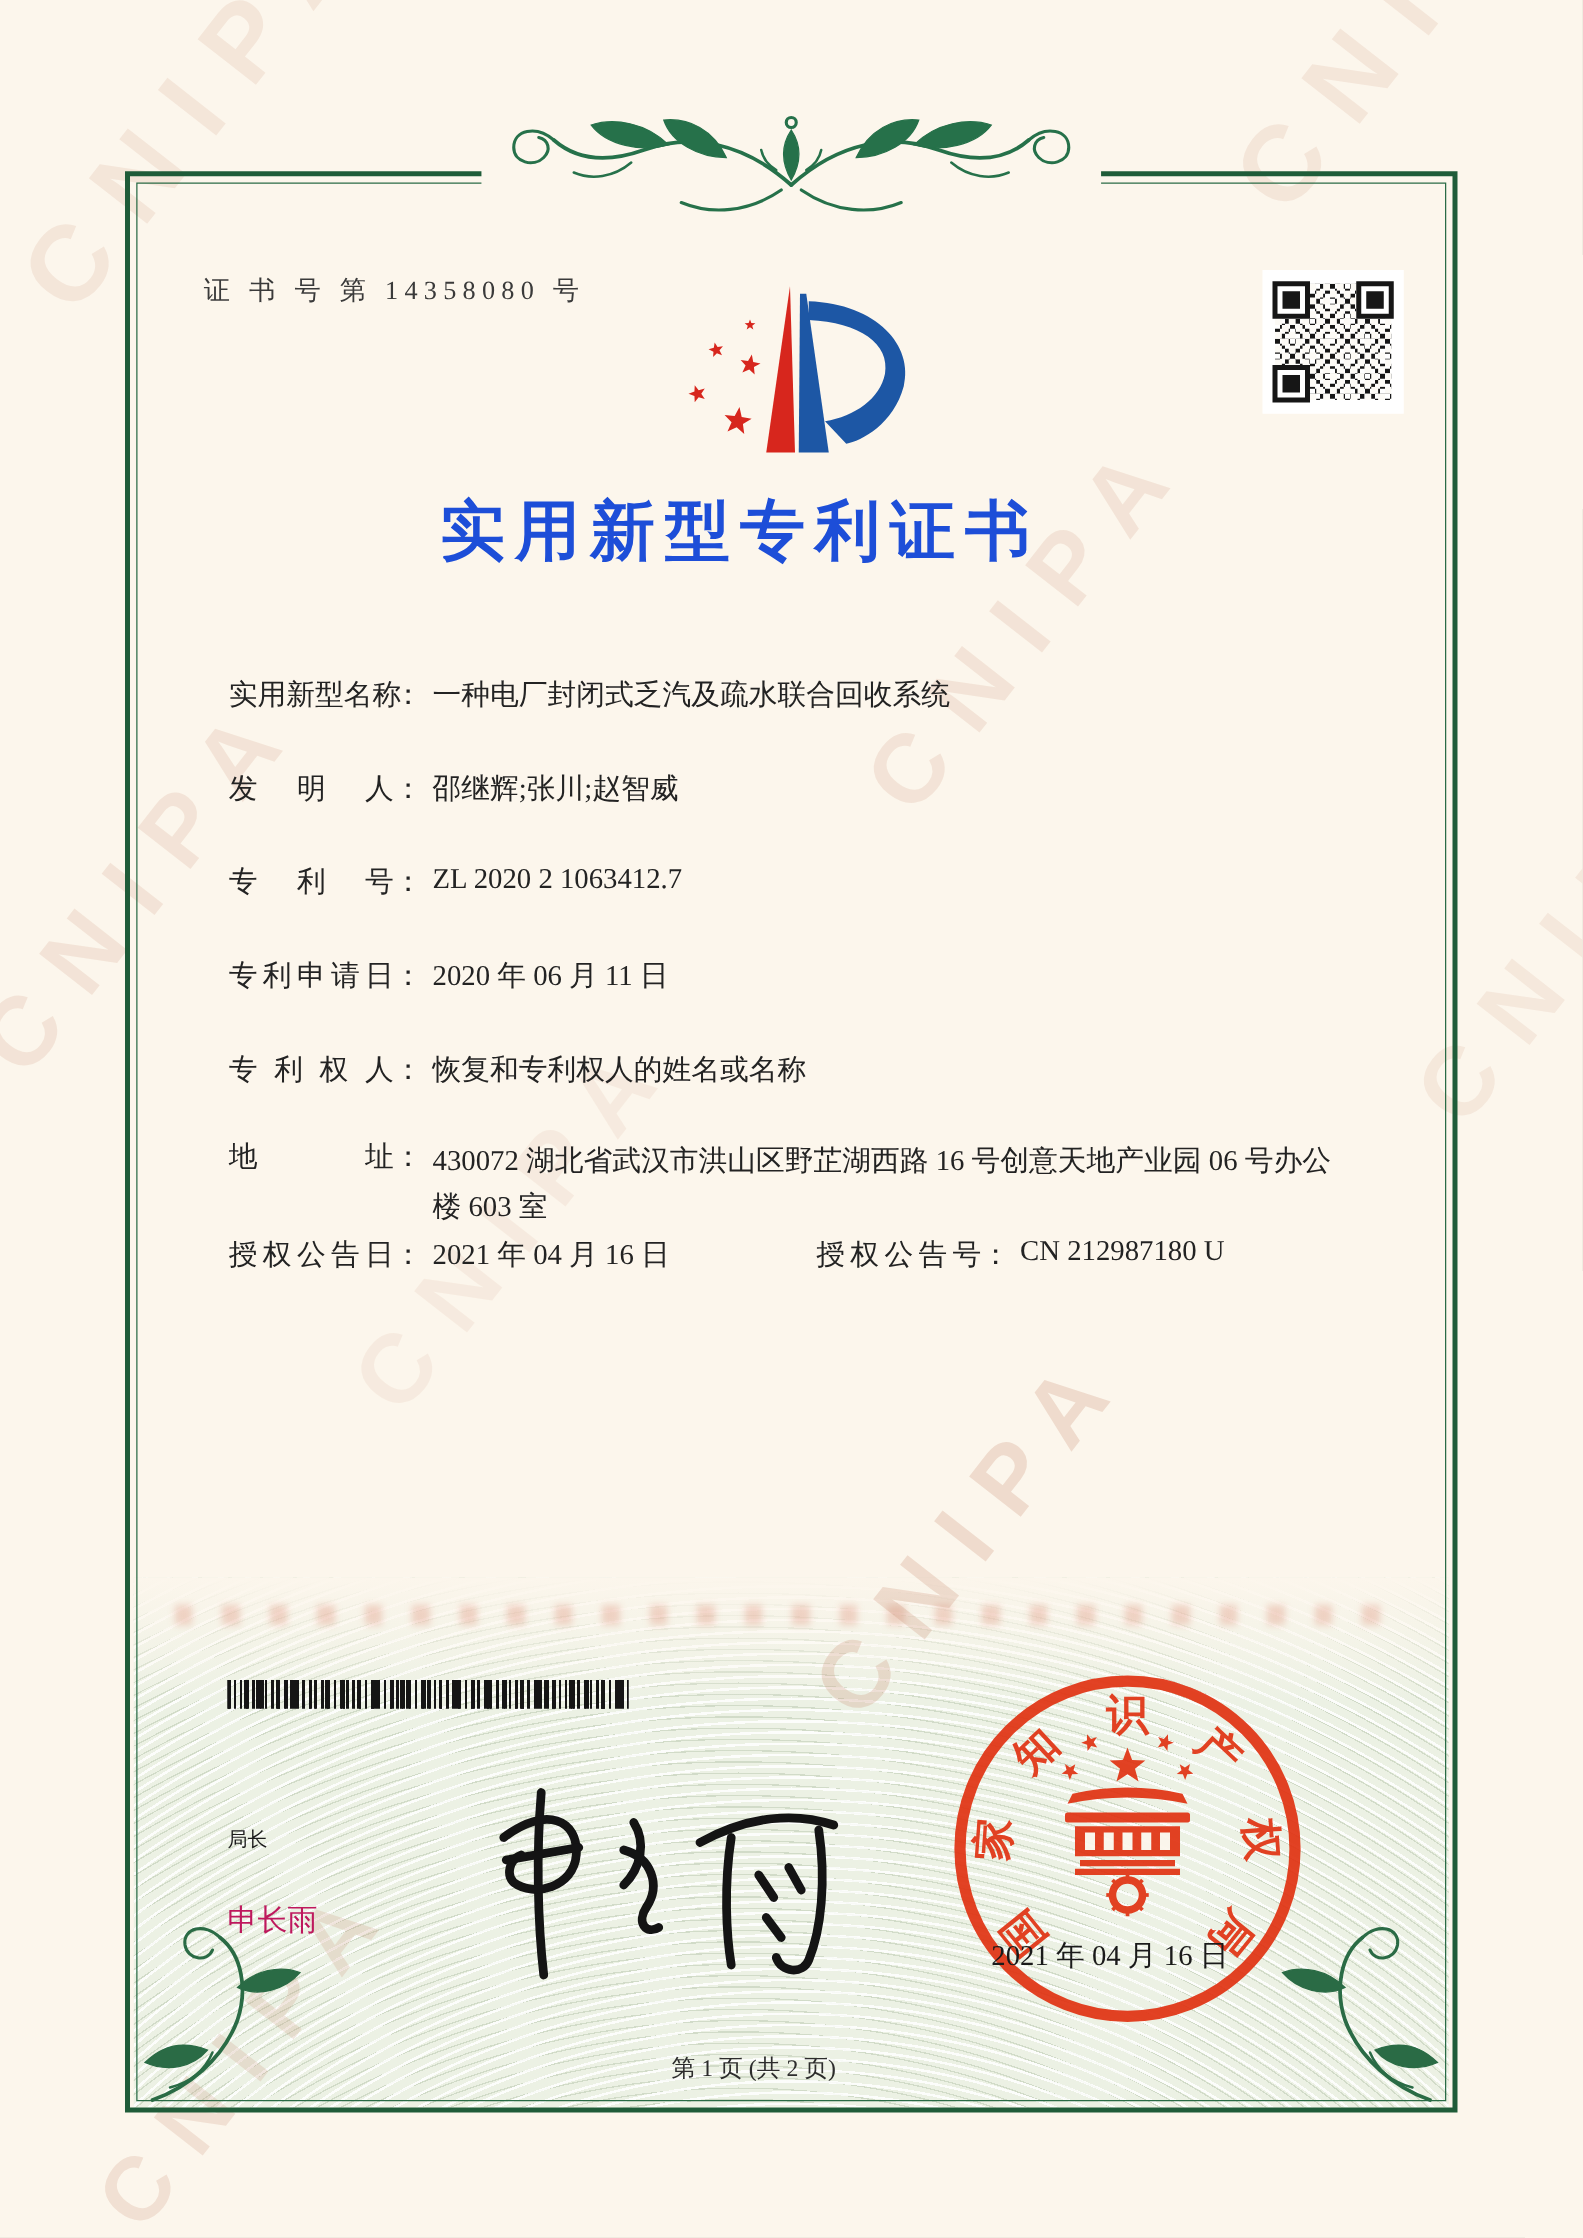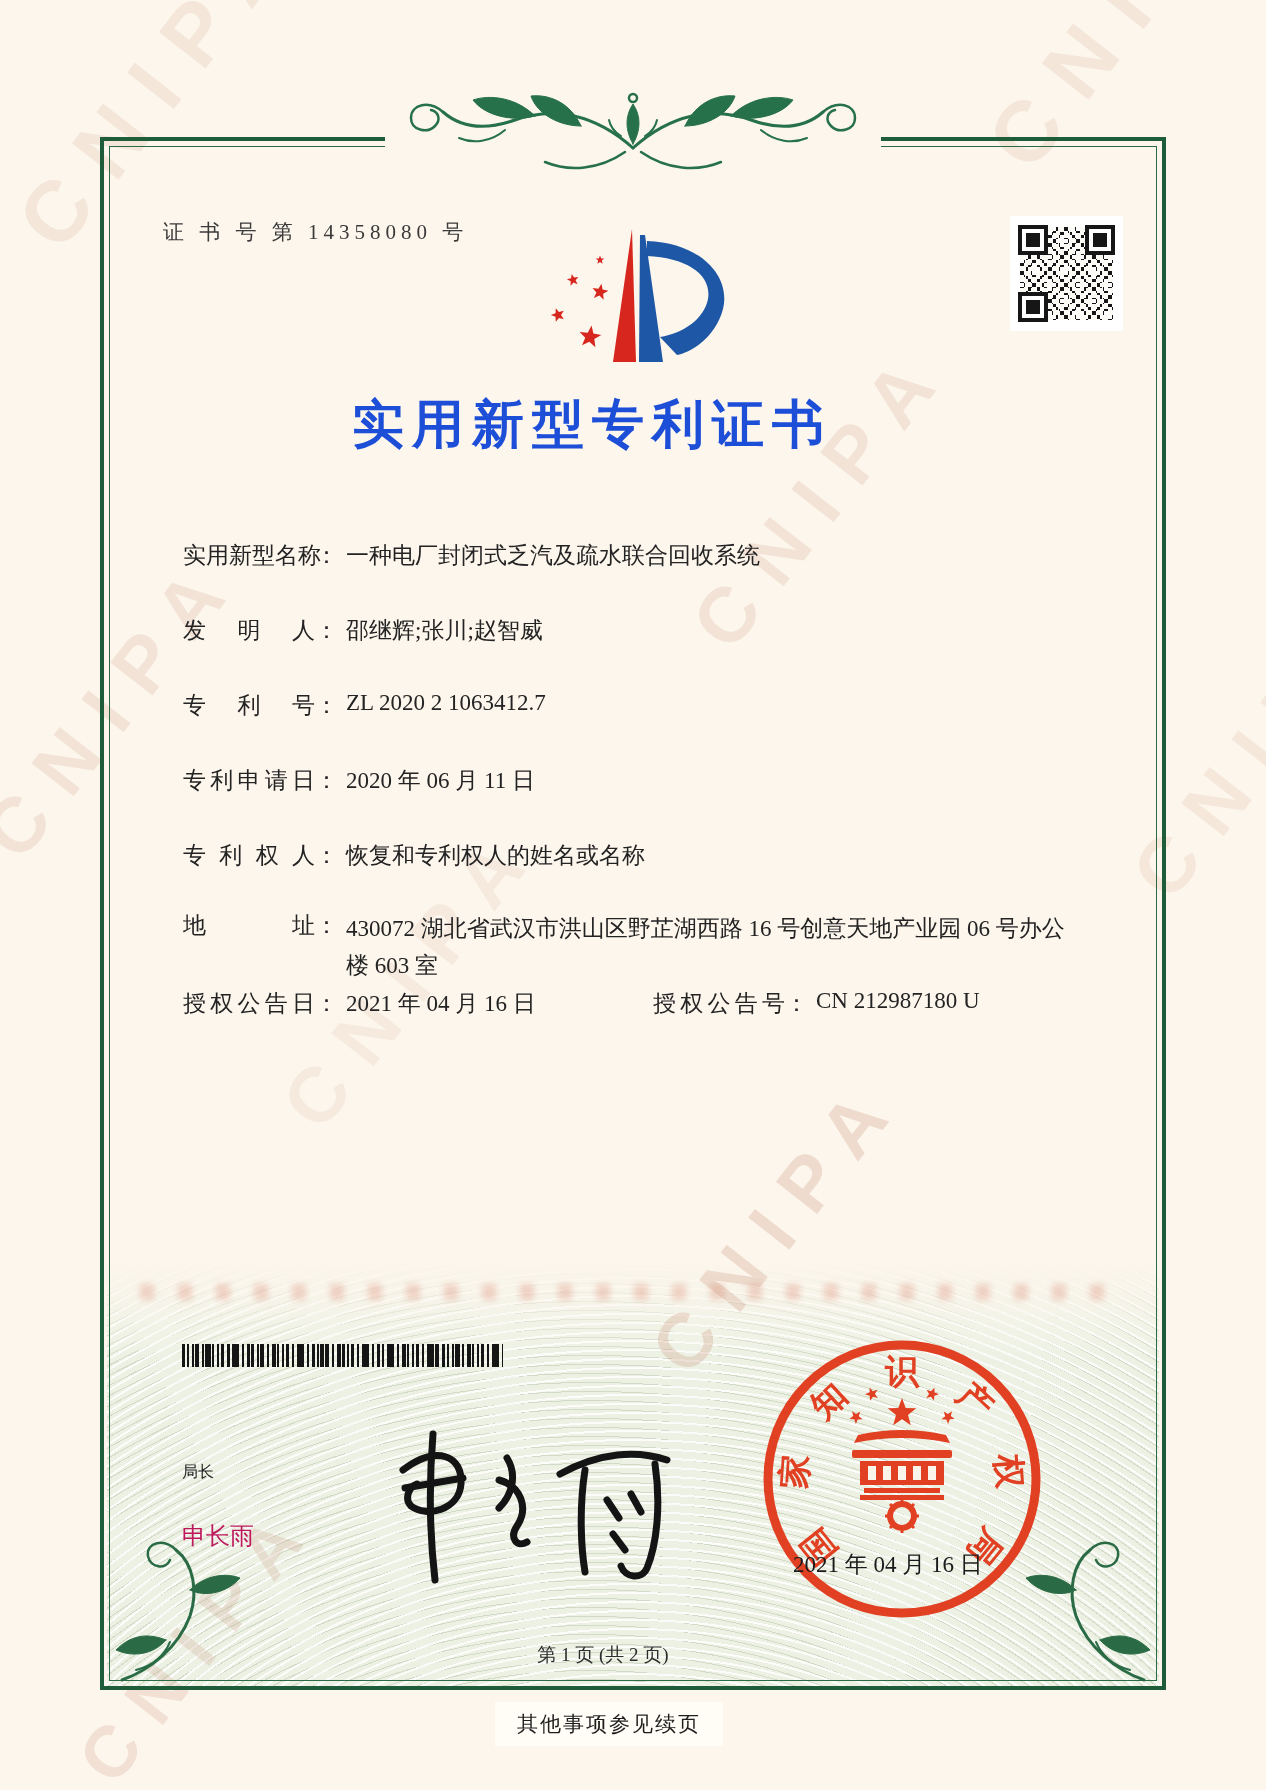--- a/index.html
+++ b/index.html
@@ -255,17 +255,14 @@
       <text x="148" y="52" transform="rotate(-43,148,148)">知</text>
       <text x="148" y="52">识</text>
       <text x="148" y="52" transform="rotate(43,148,148)">产</text>
       <text x="148" y="52" transform="rotate(86,148,148)">权</text>
       <text x="148" y="52" transform="rotate(129,148,148)">局</text>
     </g>
   </svg>
   <div class="seal-date">2021 年 04 月 16 日</div>
 
   <div class="page-no">第 1 页 (共 2 页)</div>
-  <div class="cont-box">
-    <div class="cont-note">其他事项参见续页</div>
-  </div>
 
 </div>
 
 </body></html>

